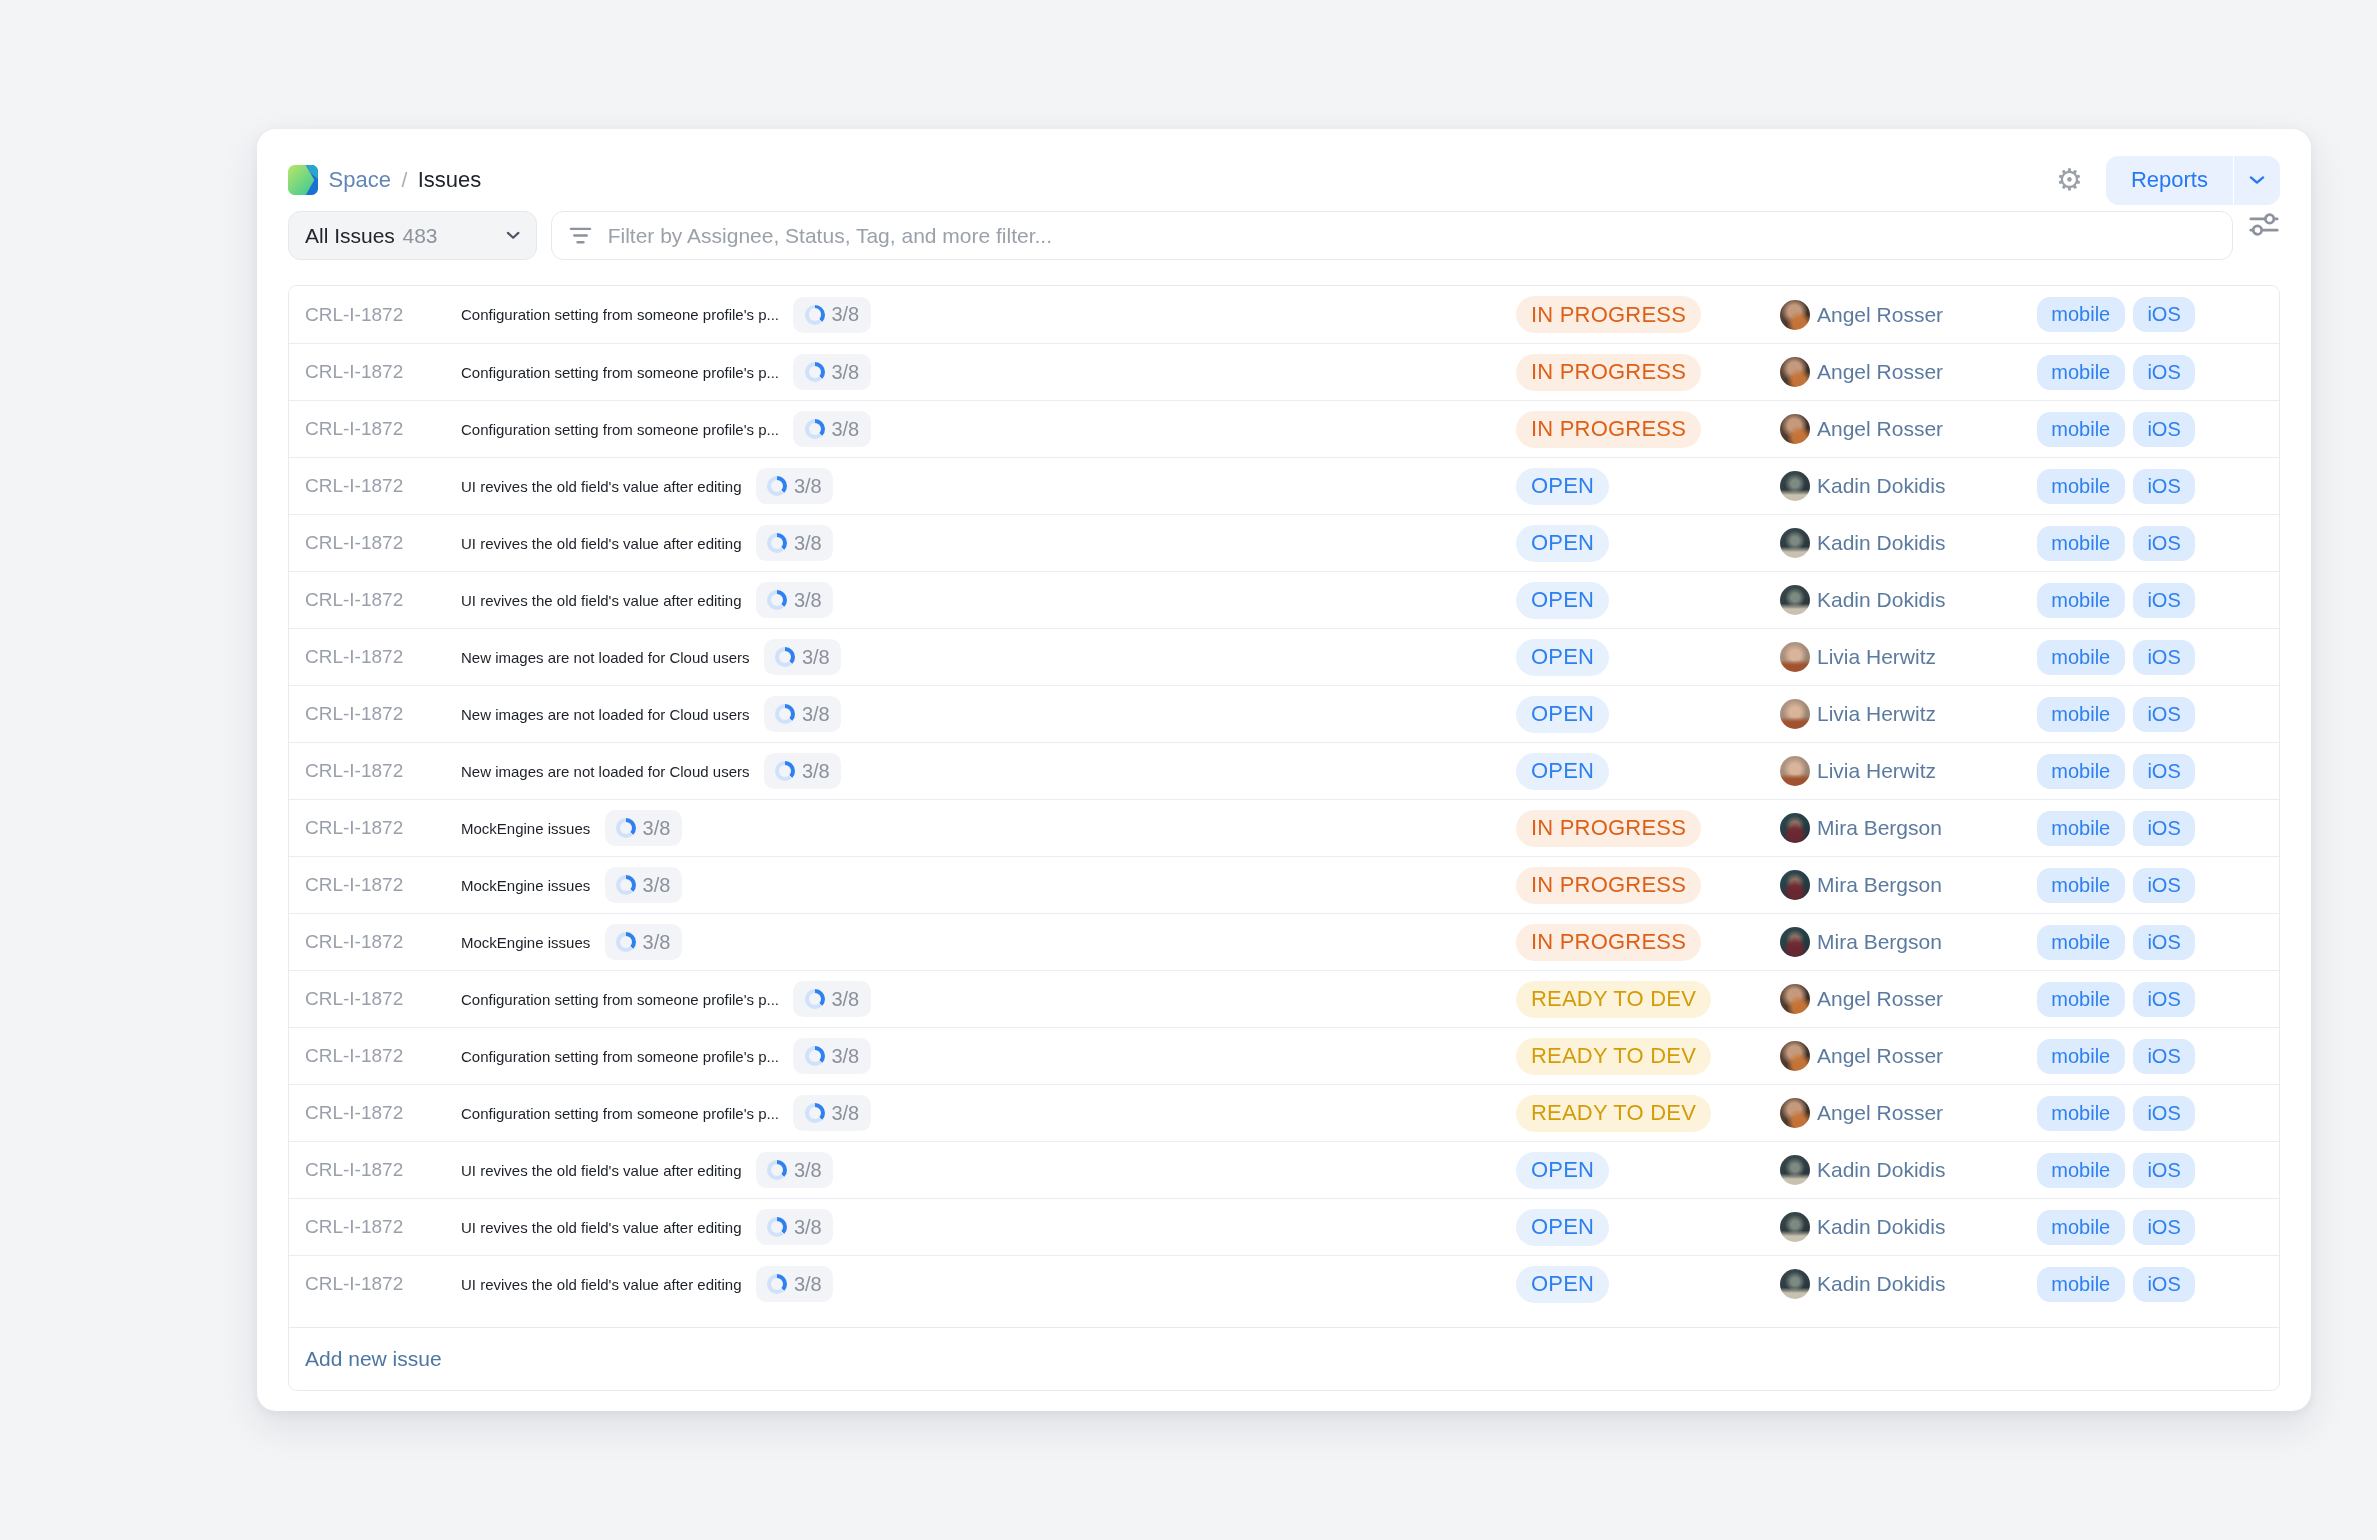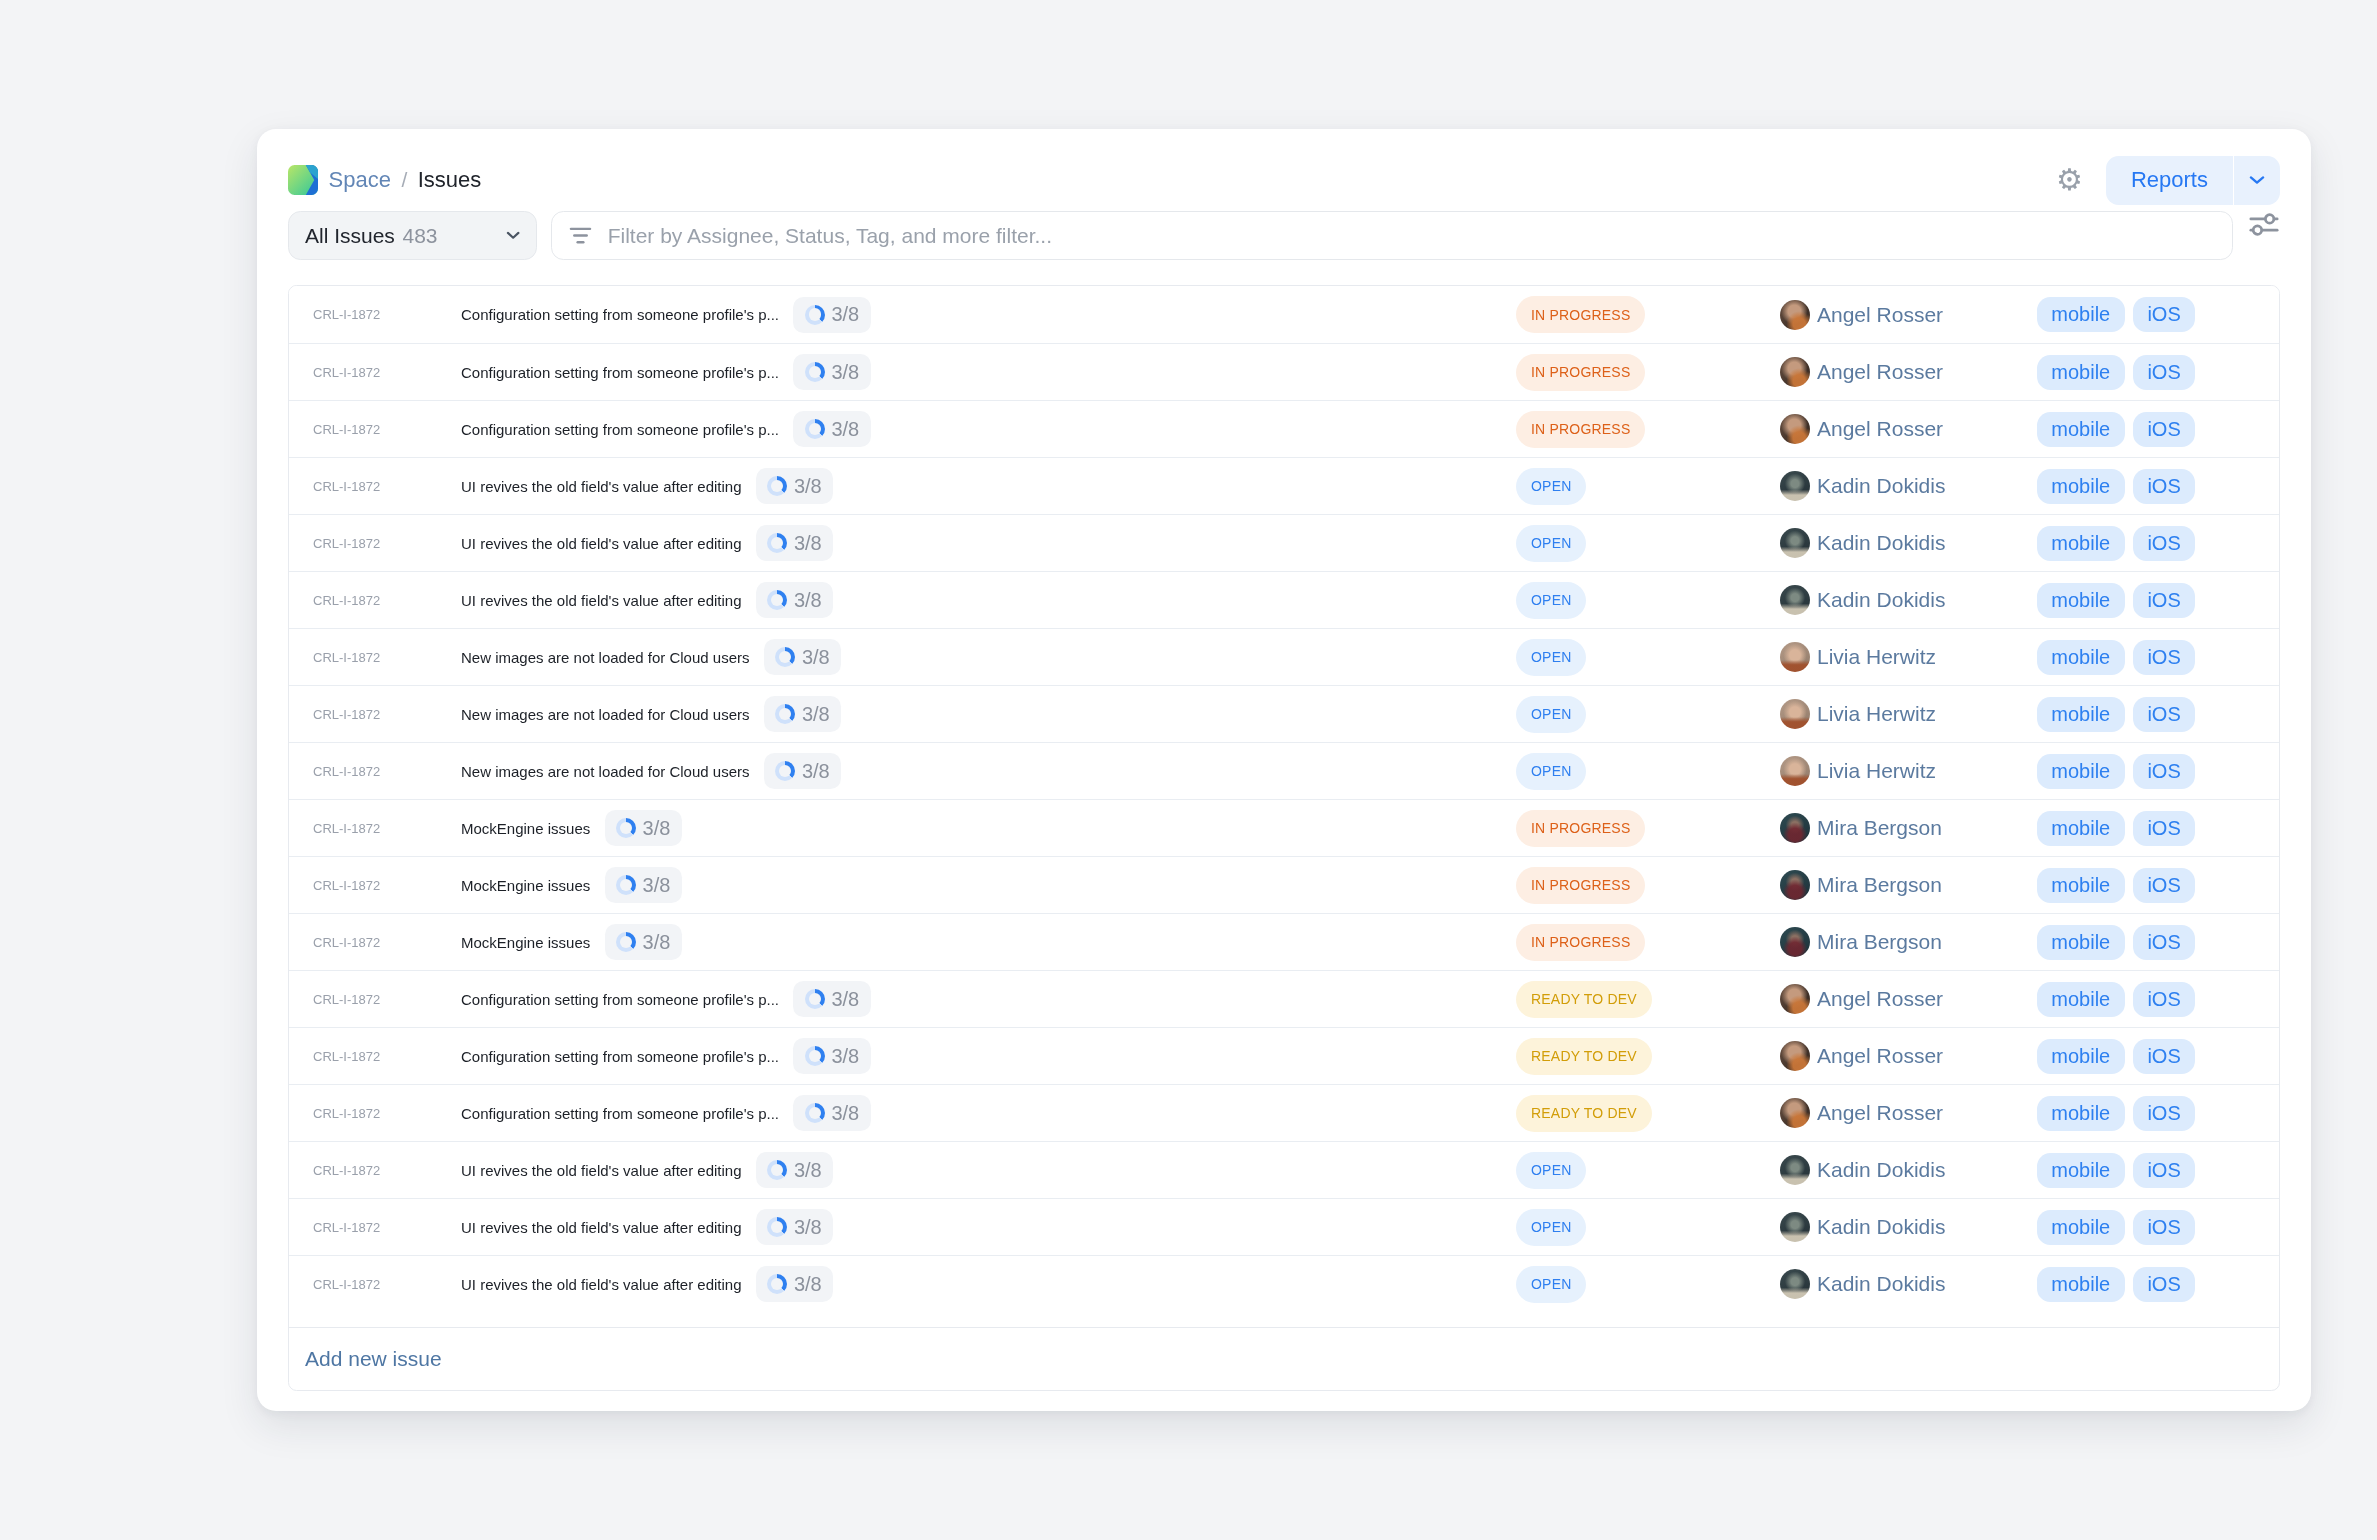--- a/index.html
+++ b/index.html
@@ -61,33 +61,33 @@
     align-items:center;padding-left:16px;border-bottom:1.4px solid #e7eaef;
   }
   .thead .th{font-size:19px;color:#8f959f;}
   .tbody{flex:1 1 auto;overflow:hidden;}
   .trow{
     height:57px;box-sizing:border-box;display:grid;
     grid-template-columns:156px 1055px 264px 257px 1fr;
     align-items:center;padding-left:16px;cursor:pointer;background:#ffffff;
   }
   .trow + .trow{border-top:1.4px solid #e9edf2;}
-  .cell-id{font-size:13px;color:#9aa0ab;margin-left:8px;}
+  .cell-id{font-size:19px;color:#9aa0ab;}
   .cell-summary{display:flex;align-items:center;gap:14.3px;min-width:0;}
   .summary-text{font-size:15px;color:#1c2027;white-space:nowrap;}
   .progress-pill{
     display:inline-flex;align-items:center;gap:6.7px;height:36px;padding:0 11.4px;
     background:#f2f4f7;border-radius:10.5px;flex:0 0 auto;
   }
   .ring{width:20px;height:20px;border-radius:50%;position:relative;}
   .ring::after{content:'';position:absolute;inset:3.8px;border-radius:50%;background:#f2f4f7;}
   .pcount{font-size:20px;color:#8b919c;}
   .status-pill{
     display:inline-flex;align-items:center;height:37px;padding:0 15px;border-radius:19px;
-    font-size:14px;font-weight:500;letter-spacing:0.2px;white-space:nowrap;
+    font-size:22px;font-weight:500;letter-spacing:0.2px;white-space:nowrap;
   }
   .cell-assignee{display:flex;align-items:center;gap:7px;}
   .avatar{width:30px;height:30px;border-radius:50%;flex:0 0 auto;}
   .avatar-angel{background:
     radial-gradient(circle at 64% 80%, rgba(201,118,56,.95) 0 20%, rgba(201,118,56,0) 42%),
     radial-gradient(circle at 48% 38%, #c49a7e 0 26%, rgba(196,154,126,0) 54%),
     linear-gradient(135deg,#6b5243,#3c2e26 70%,#8a5a33);}
   .avatar-kadin{background:
     linear-gradient(180deg, rgba(0,0,0,0) 62%, rgba(214,205,185,.92) 80%),
     radial-gradient(circle at 50% 42%, #7d8a82 0 17%, rgba(125,138,130,0) 44%),

